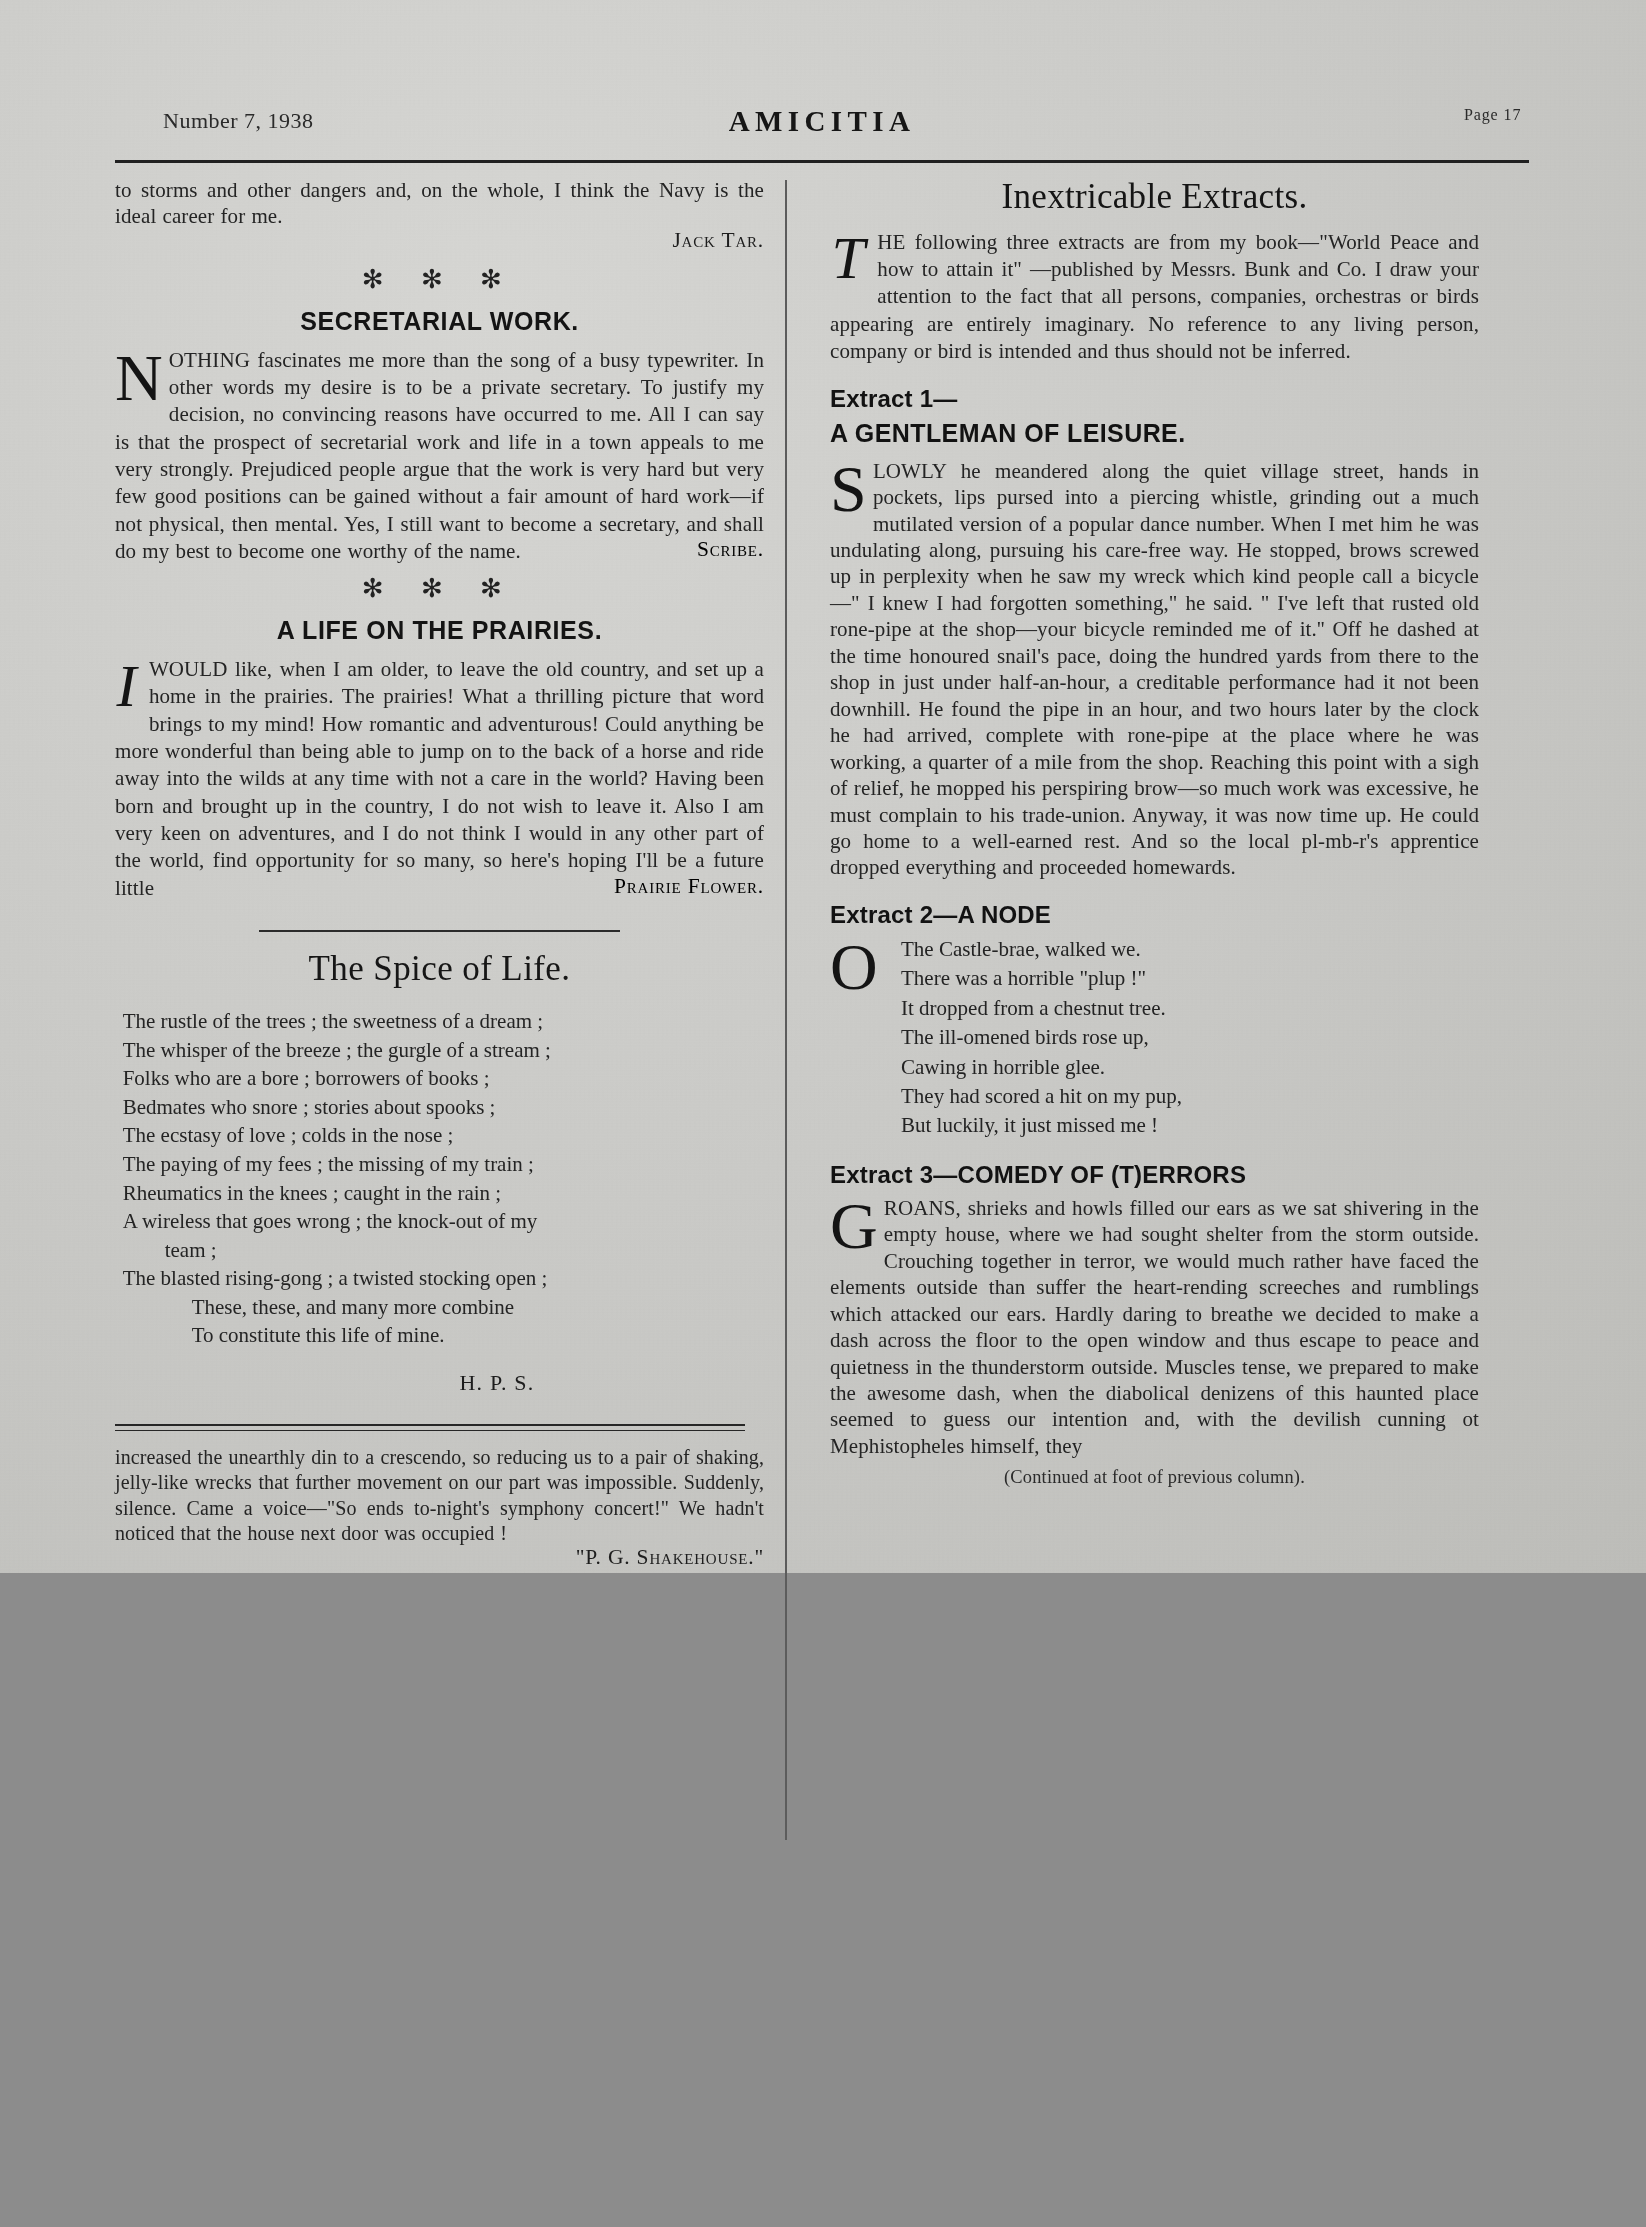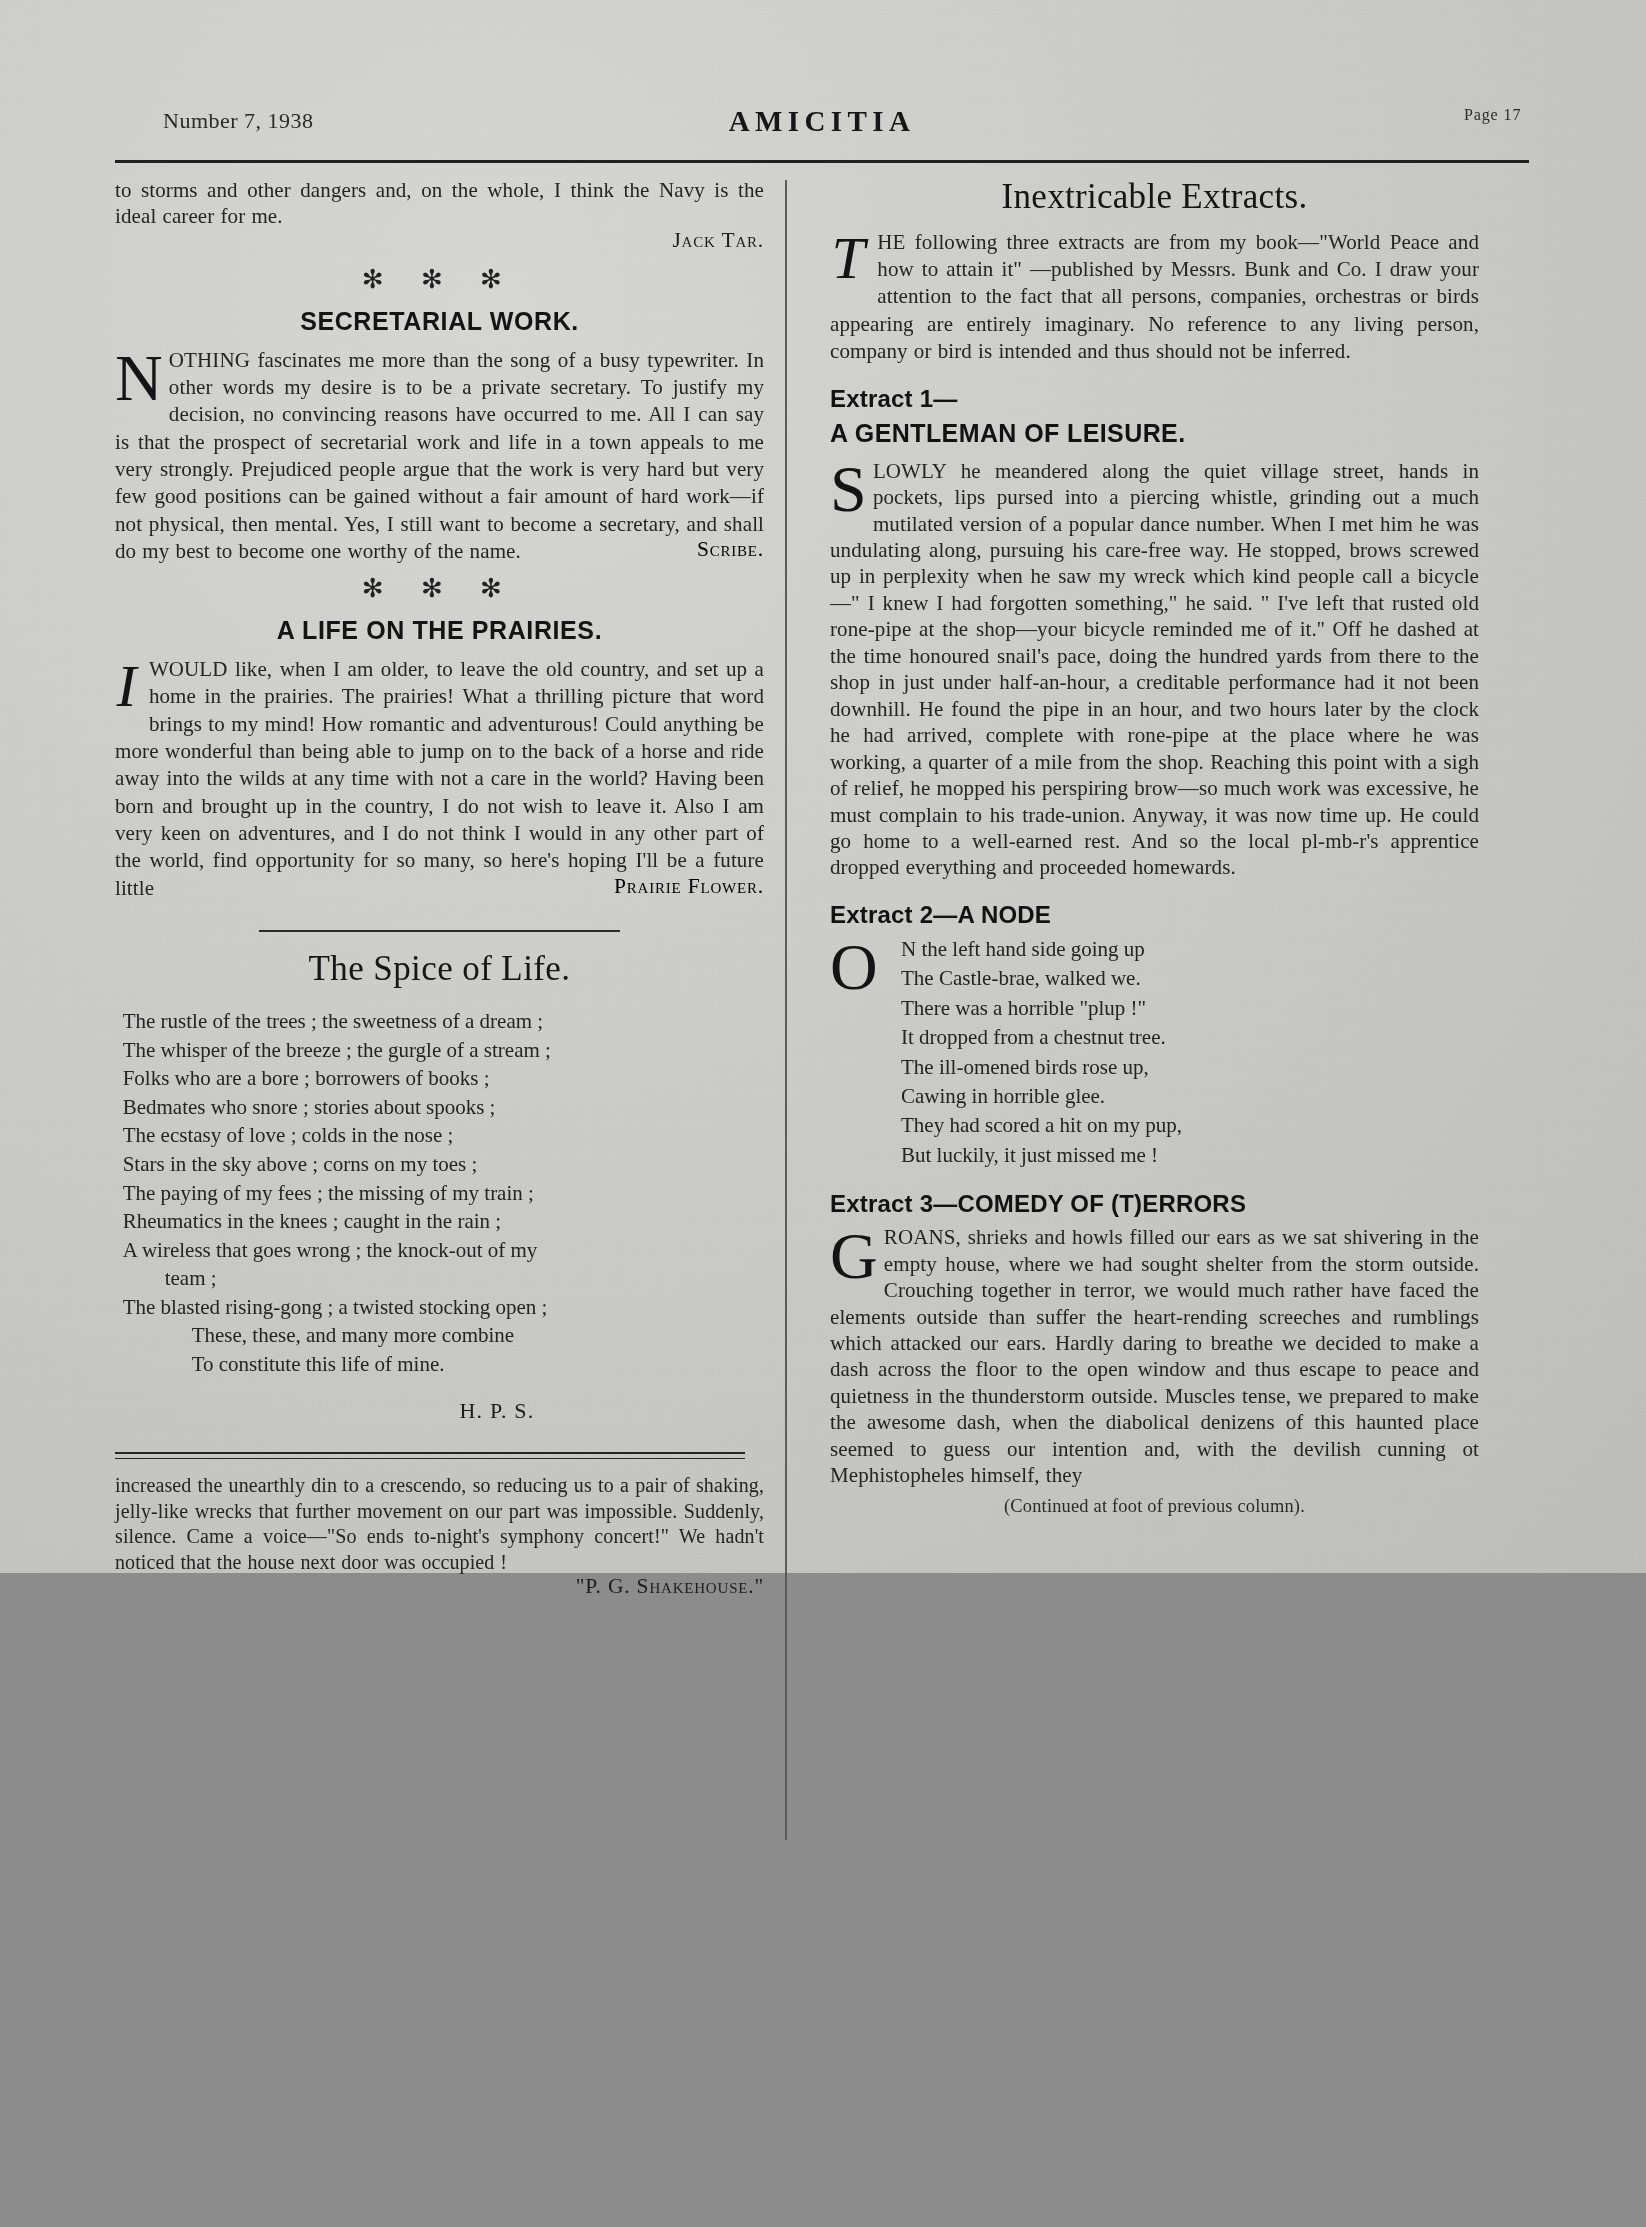--- a/index.html
+++ b/index.html
@@ -275,21 +275,20 @@
         <hr class="short-rule">
 
         <div class="spice-title">The Spice of Life.</div>
 
         <div class="verse">
           <div>The rustle of the trees ;  the sweetness of a dream ;</div>
           <div>The whisper of the breeze ;  the gurgle of a stream ;</div>
           <div>Folks who are a bore ;  borrowers of books ;</div>
           <div>Bedmates who snore ;  stories about spooks ;</div>
           <div>The ecstasy of love ;  colds in the nose ;</div>
-          <div>Stars in the sky above ;  corns on my toes ;</div>
           <div>The paying of my fees ;  the missing of my train ;</div>
           <div>Rheumatics in the knees ;  caught in the rain ;</div>
           <div>A wireless that goes wrong ;  the knock-out of my</div>
           <div class="ind1">team ;</div>
           <div>The blasted rising-gong ;  a twisted stocking open ;</div>
           <div class="ind2">These, these, and many more combine</div>
           <div class="ind2">To constitute this life of mine.</div>
         </div>
         <div class="verse-sig">H. P. S.</div>
 
@@ -307,21 +306,20 @@
 
         <p><span class="dcap-i">T</span><span>HE following three extracts are from my book—"World Peace and how to attain it" —published by Messrs. Bunk and Co.   I draw your attention to the fact that all persons, companies, orchestras or birds appearing are entirely imaginary.  No reference to any living person, company or bird is intended and thus should not be inferred.</span></p>
 
         <div class="extract-label">Extract 1—</div>
         <div class="extract-title-c">A GENTLEMAN OF LEISURE.</div>
         <p class="tight"><span class="dcap">S</span><span>LOWLY he meandered along the quiet village street, hands in pockets, lips pursed into a piercing whistle, grinding out a much mutilated version of a popular dance number.  When I met him he was undulating along, pursuing his care-free way.  He stopped, brows screwed up in perplexity when he saw my wreck which kind people call a bicycle—" I knew I had forgotten something," he said.   " I've left that rusted old rone-pipe at the shop—your bicycle reminded me of it.''   Off he dashed at the time honoured snail's pace, doing the hundred yards from there to the shop in just under half-an-hour, a creditable performance had it not been downhill.   He found the pipe in an hour, and two hours later by the clock he had arrived, complete with rone-pipe at the place where he was working, a quarter of a mile from the shop.  Reaching this point with a sigh of relief, he mopped his perspiring brow—so much work was excessive, he must complain to his trade-union.  Anyway, it was now time up.  He could go home to a well-earned rest.  And so the local pl-mb-r's apprentice dropped everything and proceeded homewards.</span></p>
 
         <div class="extract-label">Extract 2—A NODE</div>
         <div class="poem">
           <span class="dcap" style="margin-left:-71px;">O</span>
-          <div>N the left hand side going up</div>
           <div>The Castle-brae, walked we.</div>
           <div>There was a horrible "plup !"</div>
           <div>It dropped from a chestnut tree.</div>
           <div>The ill-omened birds rose up,</div>
           <div>Cawing in horrible glee.</div>
           <div>They had scored a hit on my pup,</div>
           <div>But luckily, it just missed me !</div>
         </div>
 
         <div class="extract-label">Extract 3—COMEDY OF (T)ERRORS</div>

